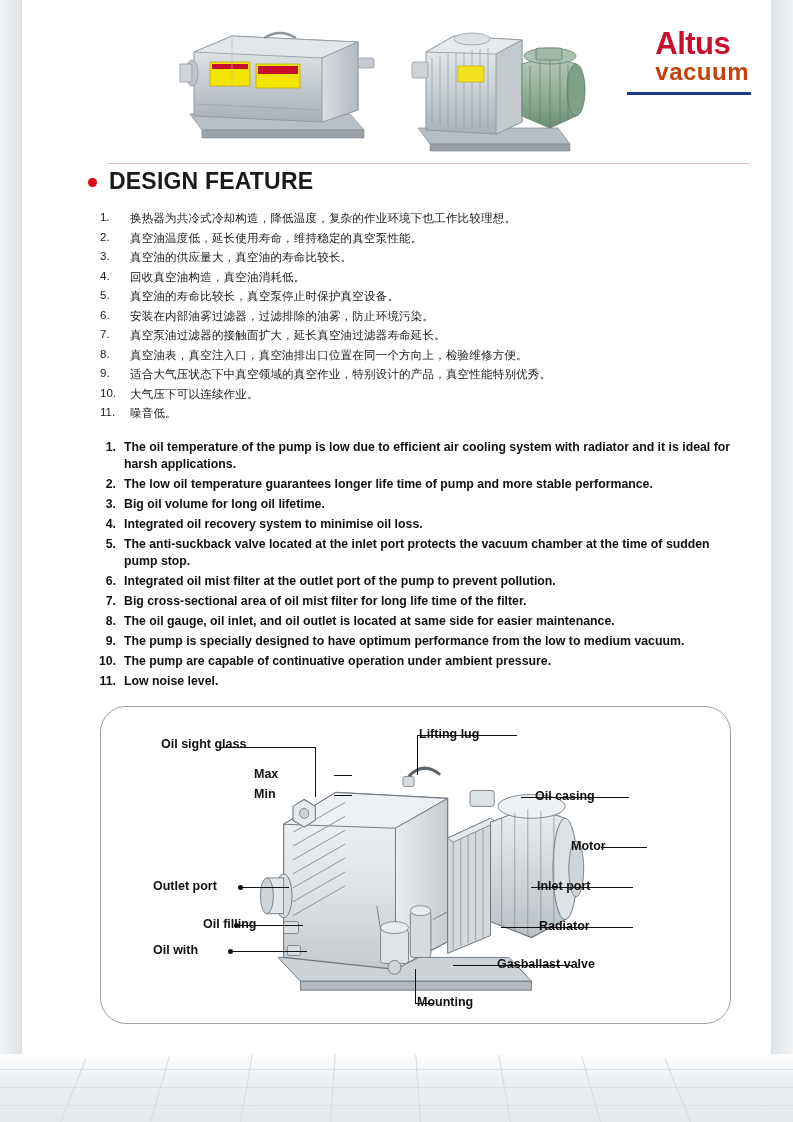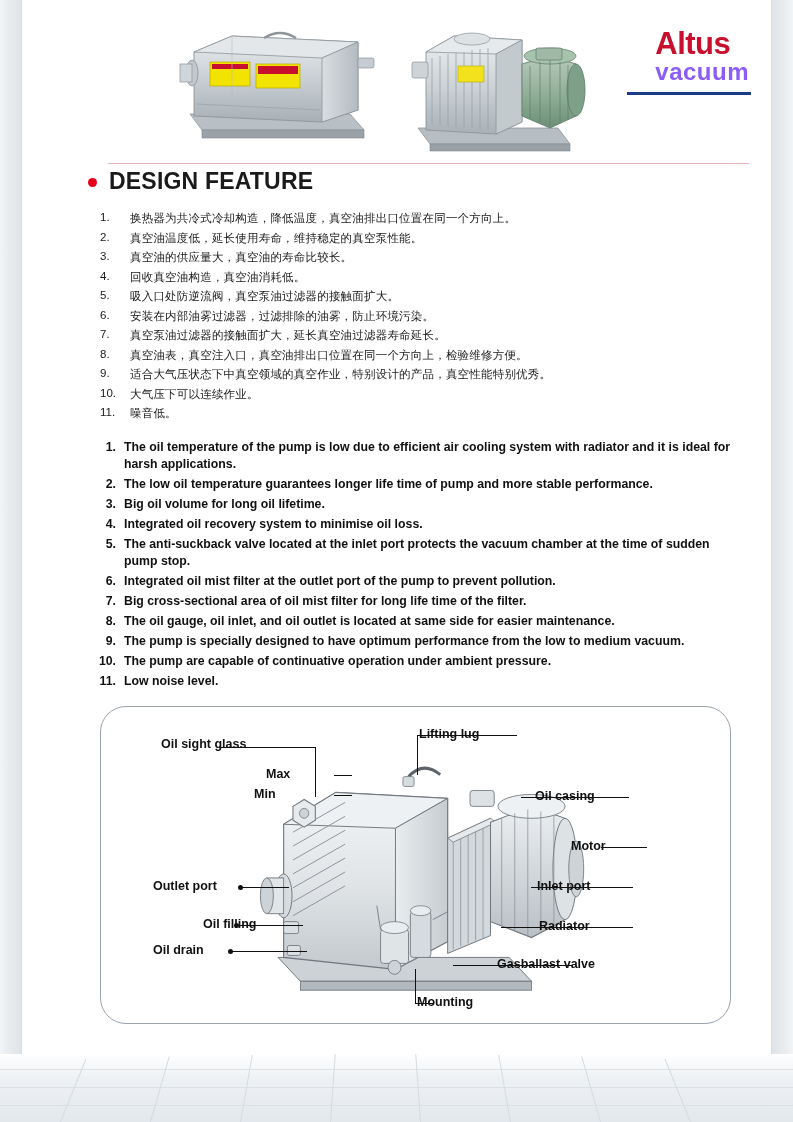--- a/index.html
+++ b/index.html
@@ -32,21 +32,21 @@
   .logo {
     position: absolute; right: 22px; top: 28px;
     text-align: left;
     line-height: 1;
   }
   .logo .altus {
     font-size: 31px; font-weight: bold; color: #c8102e;
     letter-spacing: -0.5px;
   }
   .logo .vacuum {
-    font-size: 24px; font-weight: bold; color: #8b5cf6;
+    font-size: 24px; font-weight: bold; color: #c2410c;
     letter-spacing: 0.5px; margin-top: 1px;
   }
   .logo-underline {
     position: absolute; right: 20px; top: 92px; width: 124px; height: 3px;
     background: #1b3a87;
   }
 
   .hdr-rule {
     position: absolute; left: 86px; right: 22px; top: 163px;
     height: 1px; background: #e3b7be;
@@ -228,37 +228,37 @@
   </div>
 
   <div class="section-head">
     <span class="bullet-dot"></span>
     <span class="section-title">DESIGN FEATURE</span>
   </div>
 
   <div class="cn-list">
     <div class="cn-row">
         <span class="cn-num">1.</span>
-        <span class="cn-txt">换热器为共冷式冷却构造，降低温度，真空油排出口位置在同一个方向上。</span>
+        <span class="cn-txt">换热器为共冷式冷却构造，降低温度，复杂的作业环境下也工作比较理想。</span>
       </div>
     <div class="cn-row">
         <span class="cn-num">2.</span>
         <span class="cn-txt">真空油温度低，延长使用寿命，维持稳定的真空泵性能。</span>
       </div>
     <div class="cn-row">
         <span class="cn-num">3.</span>
         <span class="cn-txt">真空油的供应量大，真空油的寿命比较长。</span>
       </div>
     <div class="cn-row">
         <span class="cn-num">4.</span>
         <span class="cn-txt">回收真空油构造，真空油消耗低。</span>
       </div>
     <div class="cn-row">
         <span class="cn-num">5.</span>
-        <span class="cn-txt">吸入口处防逆流阀，真空泵油过滤器的接触面扩大。</span>
+        <span class="cn-txt">真空油的寿命比较长，真空泵停止时保护真空设备。</span>
       </div>
     <div class="cn-row">
         <span class="cn-num">6.</span>
         <span class="cn-txt">安装在内部油雾过滤器，过滤排除的油雾，防止环境污染。</span>
       </div>
     <div class="cn-row">
         <span class="cn-num">7.</span>
         <span class="cn-txt">真空泵油过滤器的接触面扩大，延长真空油过滤器寿命延长。</span>
       </div>
     <div class="cn-row">
@@ -437,31 +437,31 @@
     <div class="leader h" style="left:130px;top:244px;width:76px;"></div>
 
     <div class="leader v" style="left:314px;top:262px;height:34px;"></div>
     <div class="leader h" style="left:314px;top:296px;width:18px;"></div>
 
     <div class="dot-end" style="left:137px;top:178px;"></div>
     <div class="dot-end" style="left:133px;top:216px;"></div>
     <div class="dot-end" style="left:127px;top:242px;"></div>
 
     <div class="lbl" style="left:60px;top:30px;">Oil sight glass</div>
-    <div class="lbl" style="left:165px;top:60px;text-align:right;">Max</div>
+    <div class="lbl" style="left:153px;top:60px;text-align:right;">Max</div>
     <div class="lbl" style="left:153px;top:80px;text-align:center;">Min</div>
     <div class="lbl" style="left:318px;top:20px;">Lifting lug</div>
     <div class="lbl" style="left:434px;top:82px;">Oil casing</div>
     <div class="lbl" style="left:470px;top:132px;text-align:center;">Motor</div>
     <div class="lbl" style="left:436px;top:172px;">Inlet port</div>
     <div class="lbl" style="left:438px;top:212px;">Radiator</div>
     <div class="lbl" style="left:396px;top:250px;">Gasballast valve</div>
     <div class="lbl" style="left:52px;top:172px;">Outlet port</div>
     <div class="lbl" style="left:54px;top:210px;margin-left:48px;">Oil filling</div>
-    <div class="lbl" style="left:52px;top:236px;">Oil drain</div>
+    <div class="lbl" style="left:52px;top:236px;">Oil with</div>
     <div class="lbl" style="left:316px;top:288px;">Mounting</div>
   </div>
 
 </div>
 
 <div class="floor">
   <div class="fh" style="bottom:52px;"></div>
   <div class="fh" style="bottom:34px;"></div>
   <div class="fh" style="bottom:16px;"></div>
   <div class="fl" style="left:60px;  transform: rotate(22deg);"></div>

